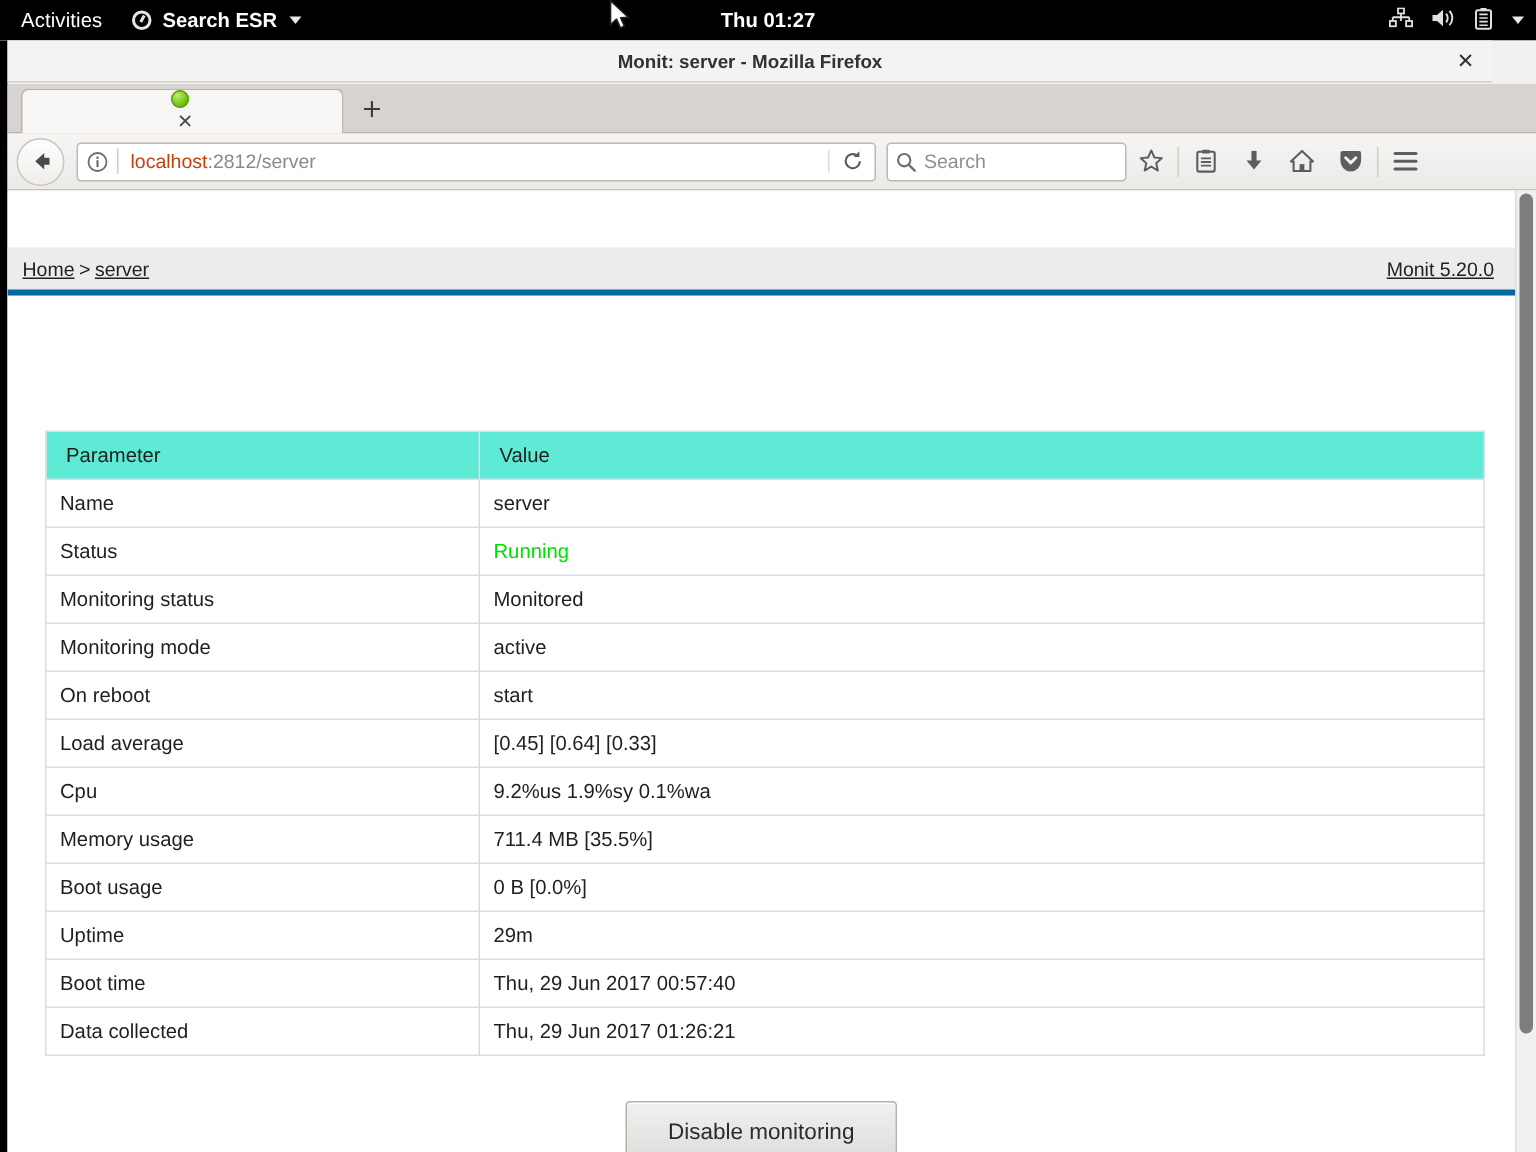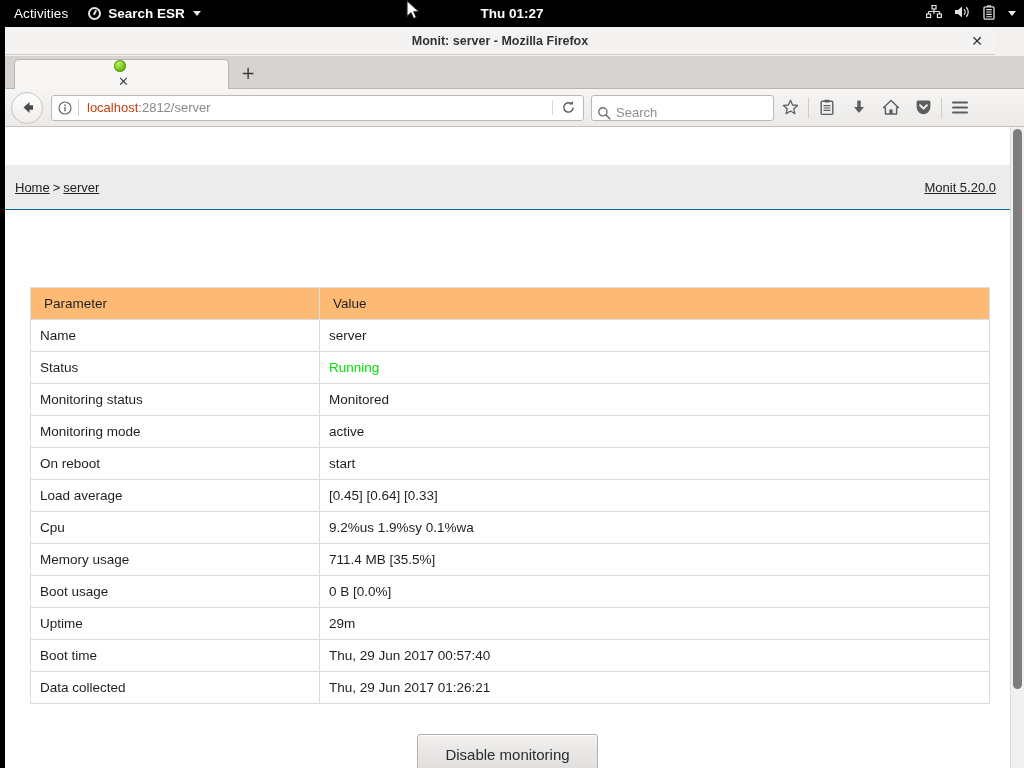--- a/index.html
+++ b/index.html
@@ -243,27 +243,27 @@
   .url-reload {
     width: 30px;
     display: flex; align-items: center; justify-content: center;
     border-left: 1px solid #ddd9d5;
     flex: 0 0 auto;
     cursor: pointer;
   }
   .searchbar {
     margin-left: 7px;
     flex: 0 0 auto;
-    width: 183px;
+    width: 160px;
     height: 26px;
     background: #ffffff;
     border: 1px solid #bcb8b4;
     border-radius: 3px;
     display: flex;
-    align-items: flex-end;
+    align-items: center;
     box-sizing: border-box;
   }
   .search-ico { width: 24px; display: flex; align-items: center; justify-content: center; }
   .search-ph { font-size: 13px; color: #8e8e8e; }
   .tb-btn {
     width: 32px; height: 30px;
     display: flex; align-items: center; justify-content: center;
     cursor: pointer;
     flex: 0 0 auto;
   }
@@ -298,23 +298,23 @@
     height: 560px;
     background: #7d7d7d;
     border-radius: 5px;
   }
 
   
   .monit-header {
     position: absolute;
     top: 38px; left: 0;
     width: 1005px;
-    height: 45px;
+    height: 32px;
     background: #ececec;
-    border-bottom: 1px solid #0369a1;
+    border-bottom: 4px solid #0369a1;
     box-sizing: border-box;
     display: flex;
     align-items: center;
     font-size: 13px;
     color: #222222;
   }
   .mh-left { position: absolute; left: 10px; }
   .mh-center { position: absolute; left: 0; right: 0; text-align: center; }
   .mh-right { position: absolute; right: 14px; }
   .monit-header a {
@@ -348,21 +348,21 @@
   .status-table th,
   .status-table td {
     border: 1px solid #dcdcdc;
     padding: 8px 9px;
     text-align: left;
     font-weight: normal;
     height: 15px;
     box-sizing: border-box;
   }
   .status-table thead th {
-    background: #fdba74;
+    background: #5eead4;
     border-color: #dadfe6;
     padding-left: 13px;
   }
   .col-param { width: 289px; }
   .val-running { color: #00e000; }
 
   
   .btn-row {
     position: absolute;
     top: 607px;

